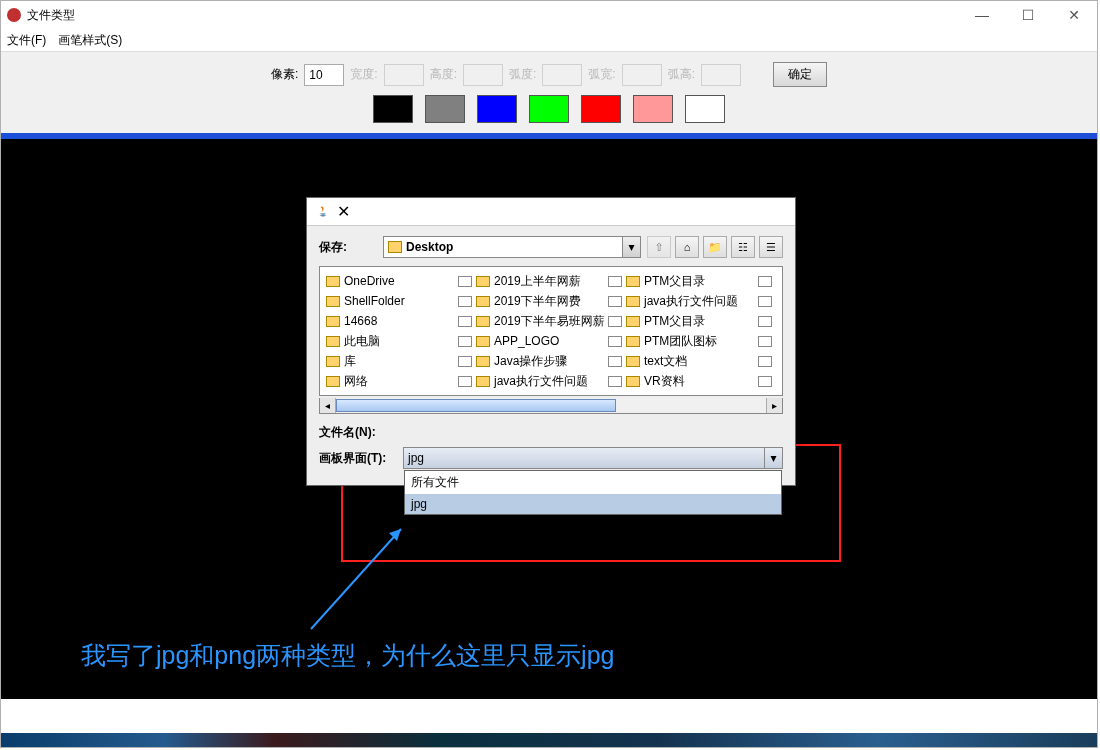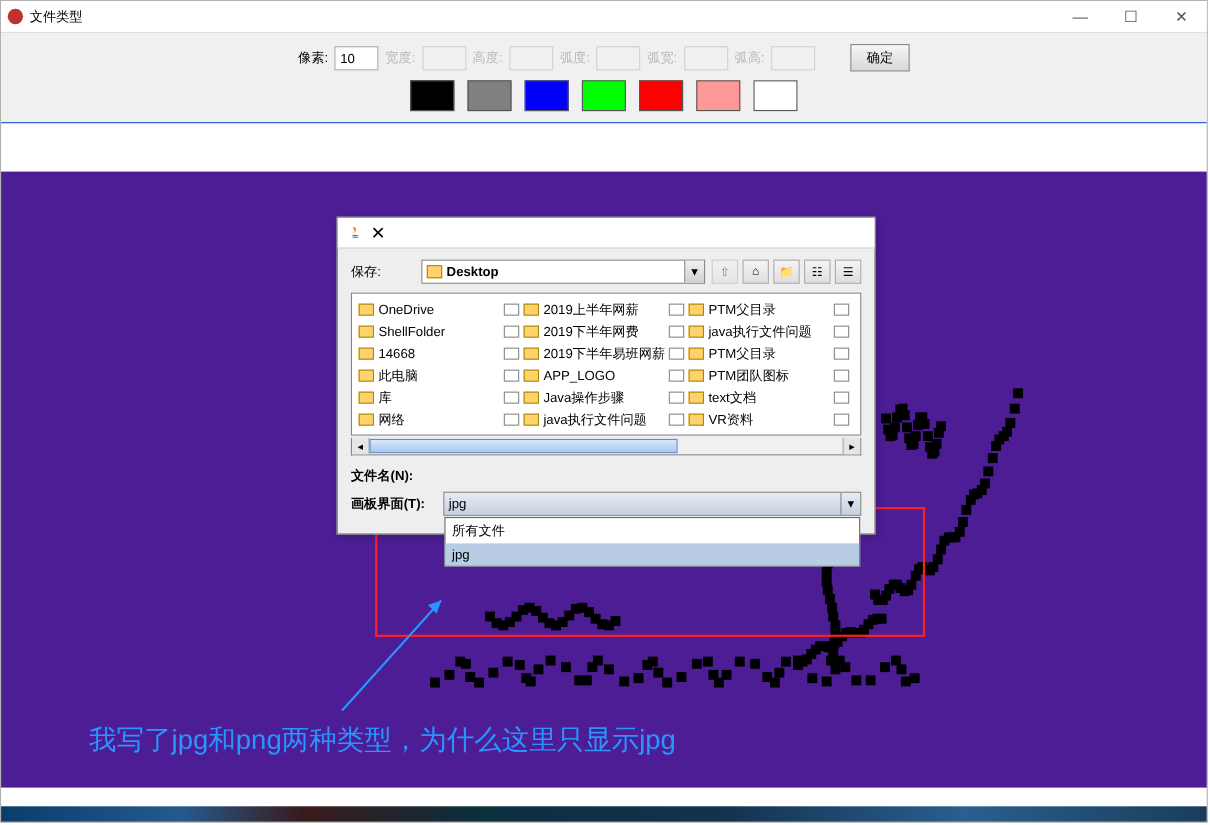--- a/index.html
+++ b/index.html
@@ -9,47 +9,47 @@
 .win { border: 1px solid #b0b0b0; width: 1098px; height: 748px; position: relative; background: #fff; }
 .titlebar { height: 28px; display: flex; align-items: center; padding-left: 6px; background: #fff; }
 .titlebar .appicon { width: 14px; height: 14px; background: #c03030; border-radius: 50%; margin-right: 6px; }
 .titlebar .title { flex: 1; }
 .winbtns { display: flex; }
 .winbtn { width: 46px; height: 28px; display: flex; align-items: center; justify-content: center; color: #555; font-size: 14px; }
 .menubar { height: 22px; display: flex; align-items: center; padding-left: 6px; gap: 12px; font-size: 12px; }
 .menubar span { cursor: default; }
 
 
-.toolbar { background: #f0f0f0; padding: 10px 0; border-top: 1px solid #ddd; border-bottom: 1px solid #1d4ed8; }
+.toolbar { background: #f0f0f0; padding: 10px 0; border-top: 1px solid #ddd; border-bottom: 6px solid #1d4ed8; }
 .toolrow1 { display: flex; align-items: center; justify-content: center; gap: 6px; margin-bottom: 8px; }
 .toolrow1 label { font-size: 12px; }
 .toolrow1 .dim { color: #b8b8b8; }
 .smallinput { width: 40px; height: 22px; border: 1px solid #aaa; background: #fff; padding: 0 4px; font-size: 12px; }
 .smallinput.disabled { background: #f0f0f0; border-color: #d0d0d0; }
 .okbtn { border: 1px solid #888; background: linear-gradient(#f5f5f5,#d8d8d8); padding: 3px 14px; font-size: 12px; cursor: pointer; }
 .toolrow2 { display: flex; justify-content: center; gap: 12px; }
 .swatch { width: 40px; height: 28px; border: 1px solid #555; }
 
 
-.canvas { position: relative; width: 100%; height: 560px; background: #4c1d95; margin-top: 44px; }
+.canvas { position: relative; width: 100%; height: 560px; background: #000000; }
 .pixels { position: absolute; }
 .px { position: absolute; width: 9px; height: 9px; background: #000; }
 .redbox { position: absolute; border: 2px solid #ff2020; }
 .annot { position: absolute; color: #2b95ff; font-size: 25px; }
 
 
 .dialog { position: absolute; left: 305px; top: 196px; width: 490px; border: 1px solid #666; background: #eeeeee; box-shadow: 2px 2px 8px rgba(0,0,0,0.2); }
 .dlgtitle { height: 28px; background: #fff; border-bottom: 1px solid #ccc; display: flex; align-items: center; padding: 0 8px; }
 .javaicon { width: 16px; height: 16px; margin-right: 6px; display: flex; align-items: center; justify-content: center; }
 .javaicon svg { width: 14px; height: 14px; }
 .dlgtitle .t { flex: 1; font-weight: bold; }
 .dlgclose { font-size: 16px; cursor: pointer; }
 .dlgbody { padding: 10px 12px; }
 .dlgrow { display: flex; align-items: center; margin-bottom: 8px; }
-.dlgrow label { width: 64px; font-weight: normal; }
+.dlgrow label { width: 64px; font-weight: bold; }
 .lookin { flex: 1; height: 22px; border: 1px solid #888; background: #fff; display: flex; align-items: center; padding: 0 4px; position: relative; }
 .lookin .foldericon { width: 14px; height: 12px; background: #ffd26b; border: 1px solid #aa8800; margin-right: 4px; }
 .lookin .dd { position: absolute; right: 0; top: 0; bottom: 0; width: 18px; border-left: 1px solid #888; background: linear-gradient(#f0f0f0,#d0d0d0); display: flex; align-items: center; justify-content: center; }
 .navbtns { display: flex; gap: 4px; margin-left: 6px; }
 .navbtn { width: 24px; height: 22px; border: 1px solid #aaa; background: linear-gradient(#f5f5f5,#dedede); display: flex; align-items: center; justify-content: center; font-size: 11px; }
 .navbtn.disabled { opacity: 0.5; }
 .filelist { border: 1px solid #888; background: #fff; height: 130px; margin-bottom: 2px; padding: 4px; display: flex; flex-direction: column; flex-wrap: wrap; align-content: flex-start; overflow: hidden; }
 .fileitem { display: flex; align-items: center; width: 150px; height: 20px; padding: 0 2px; }
 .fileitem .foldericon, .fileitem .folderend { width: 14px; height: 11px; background: #ffd26b; border: 1px solid #aa8800; margin-right: 4px; }
 .fileitem .folderend { background:#fff; border-color:#888; margin-left:auto; margin-right:0; }
@@ -77,20 +77,24 @@
   <div class="titlebar">
     <div class="appicon"></div>
     <div class="title">文件类型</div>
     <div class="winbtns">
       <div class="winbtn">—</div>
       <div class="winbtn">☐</div>
       <div class="winbtn">✕</div>
     </div>
   </div>
 
+  <div class="menubar">
+    <span><span>文件(F)</span></span>
+    <span><span>画笔样式(S)</span></span>
+  </div>
 
   <div class="toolbar">
     <div class="toolrow1">
       <label>像素:</label>
       <input class="smallinput" value="10" style="">
       <label class="dim">宽度:</label>
       <input class="smallinput disabled" disabled="" style="">
       <label class="dim">高度:</label>
       <input class="smallinput disabled" disabled="" style="">
       <label class="dim">弧度:</label>

